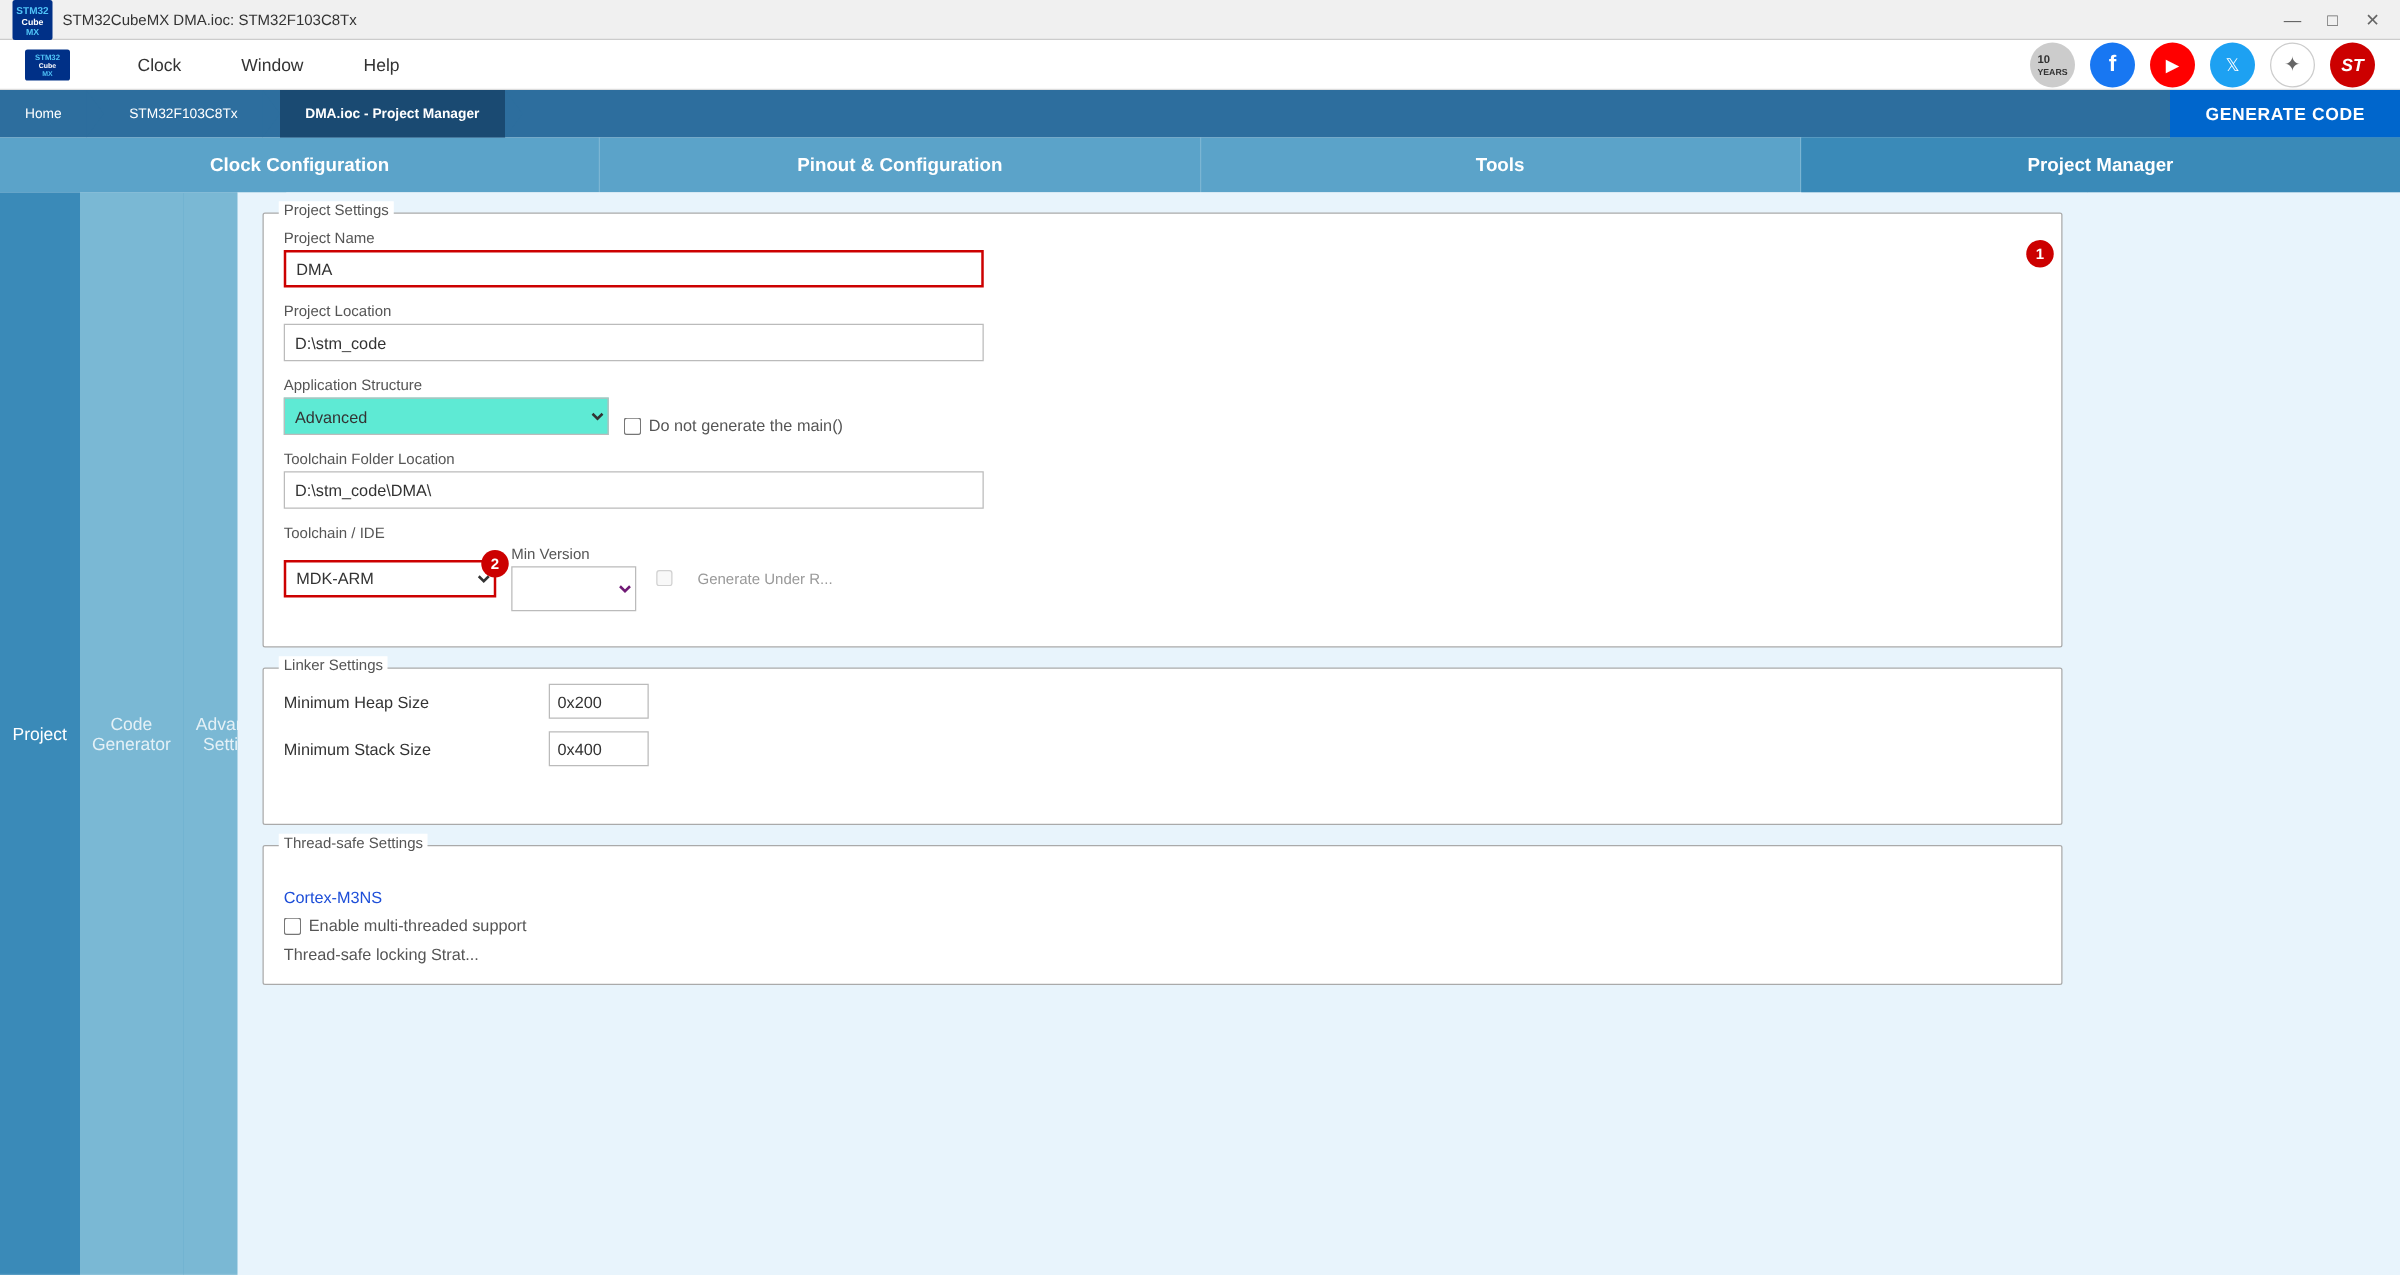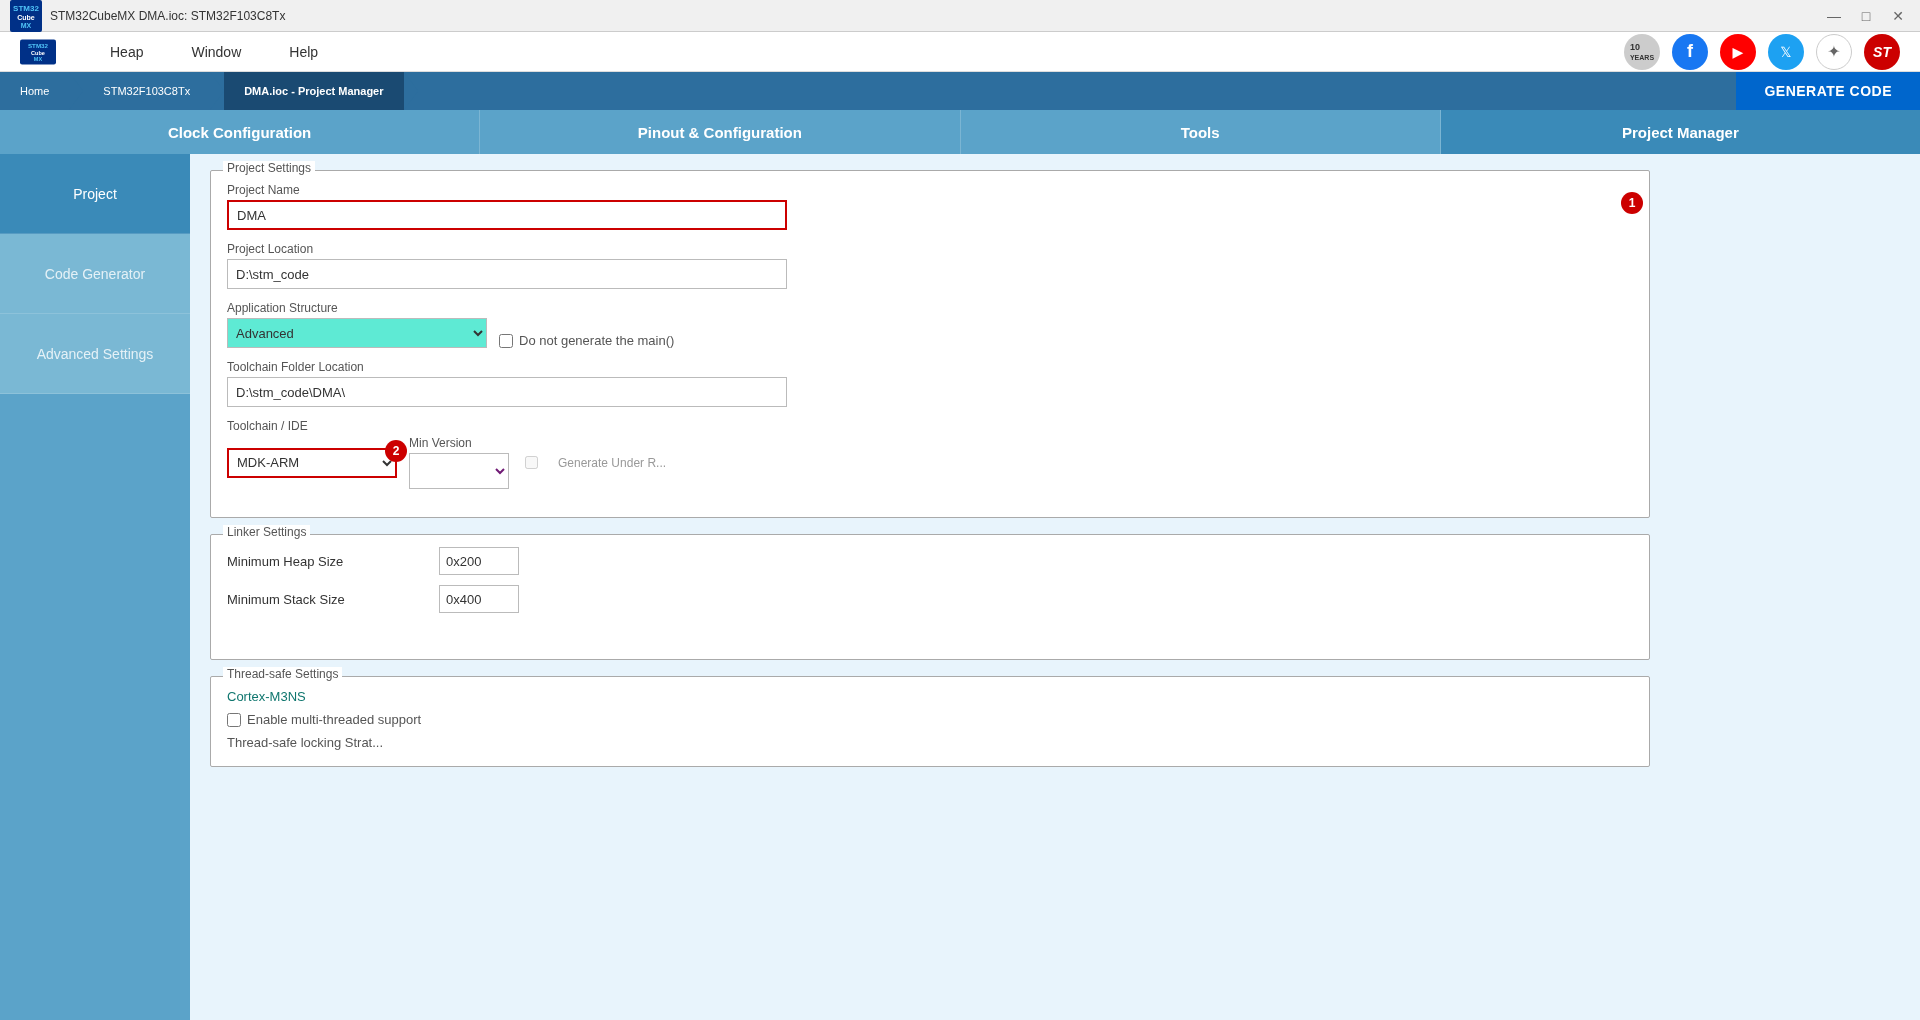--- a/index.html
+++ b/index.html
@@ -156,21 +156,21 @@
       display: flex;
       height: calc(1020px - 32px - 40px - 38px - 44px);
       background: #e8f4fc;
     }
 
     
     .left-sidebar {
       width: 190px;
       background: #5ba3c9;
       display: flex;
-      flex-direction: column;
+      flex-direction: row;
     }
     .sidebar-item {
       padding: 20px 10px;
       text-align: center;
       color: white;
       font-size: 14px;
       font-weight: 500;
       cursor: pointer;
       border-bottom: 1px solid rgba(255,255,255,0.15);
       min-height: 80px;
@@ -327,22 +327,23 @@
       border: 1px solid #bbb;
       padding: 0 6px;
       font-size: 13px;
       color: #333;
       background: white;
     }
 
     
     .thread-title {
       font-size: 13px;
-      color: #0f766e;
+      color: #1d4ed8;
       margin-bottom: 8px;
+      margin-top: 21px;
     }
 
     
     .right-panel {
       width: 250px;
       background: #e8f4fc;
     }
 
     
     .stm32-logo {
@@ -377,21 +378,21 @@
 
 <div class="menu-bar">
   <div class="menu-logo stm32-logo">
     <svg class="cube-icon" viewBox="0 0 52 36">
       <rect x="0" y="0" width="52" height="36" fill="#003087" rx="3"></rect>
       <text x="26" y="12" text-anchor="middle" fill="#4fc3f7" font-size="9" font-weight="bold">STM32</text>
       <text x="26" y="22" text-anchor="middle" fill="white" font-size="8" font-weight="bold">Cube</text>
       <text x="26" y="31" text-anchor="middle" fill="#4fc3f7" font-size="8" font-weight="bold">MX</text>
     </svg>
   </div>
-  <div class="menu-item">Heap</div>
+  <div class="menu-item">Clock</div>
   <div class="menu-item">Window</div>
   <div class="menu-item">Help</div>
   <div class="menu-right">
     <div class="social-icon si-anniversary">
       <span style="font-size:9px; font-weight:bold;">10<br><span style="font-size:7px;">YEARS</span></span>
     </div>
     <div class="social-icon si-fb">
       <span style="font-weight:bold; font-size:18px;">f</span>
     </div>
     <div class="social-icon si-yt">

